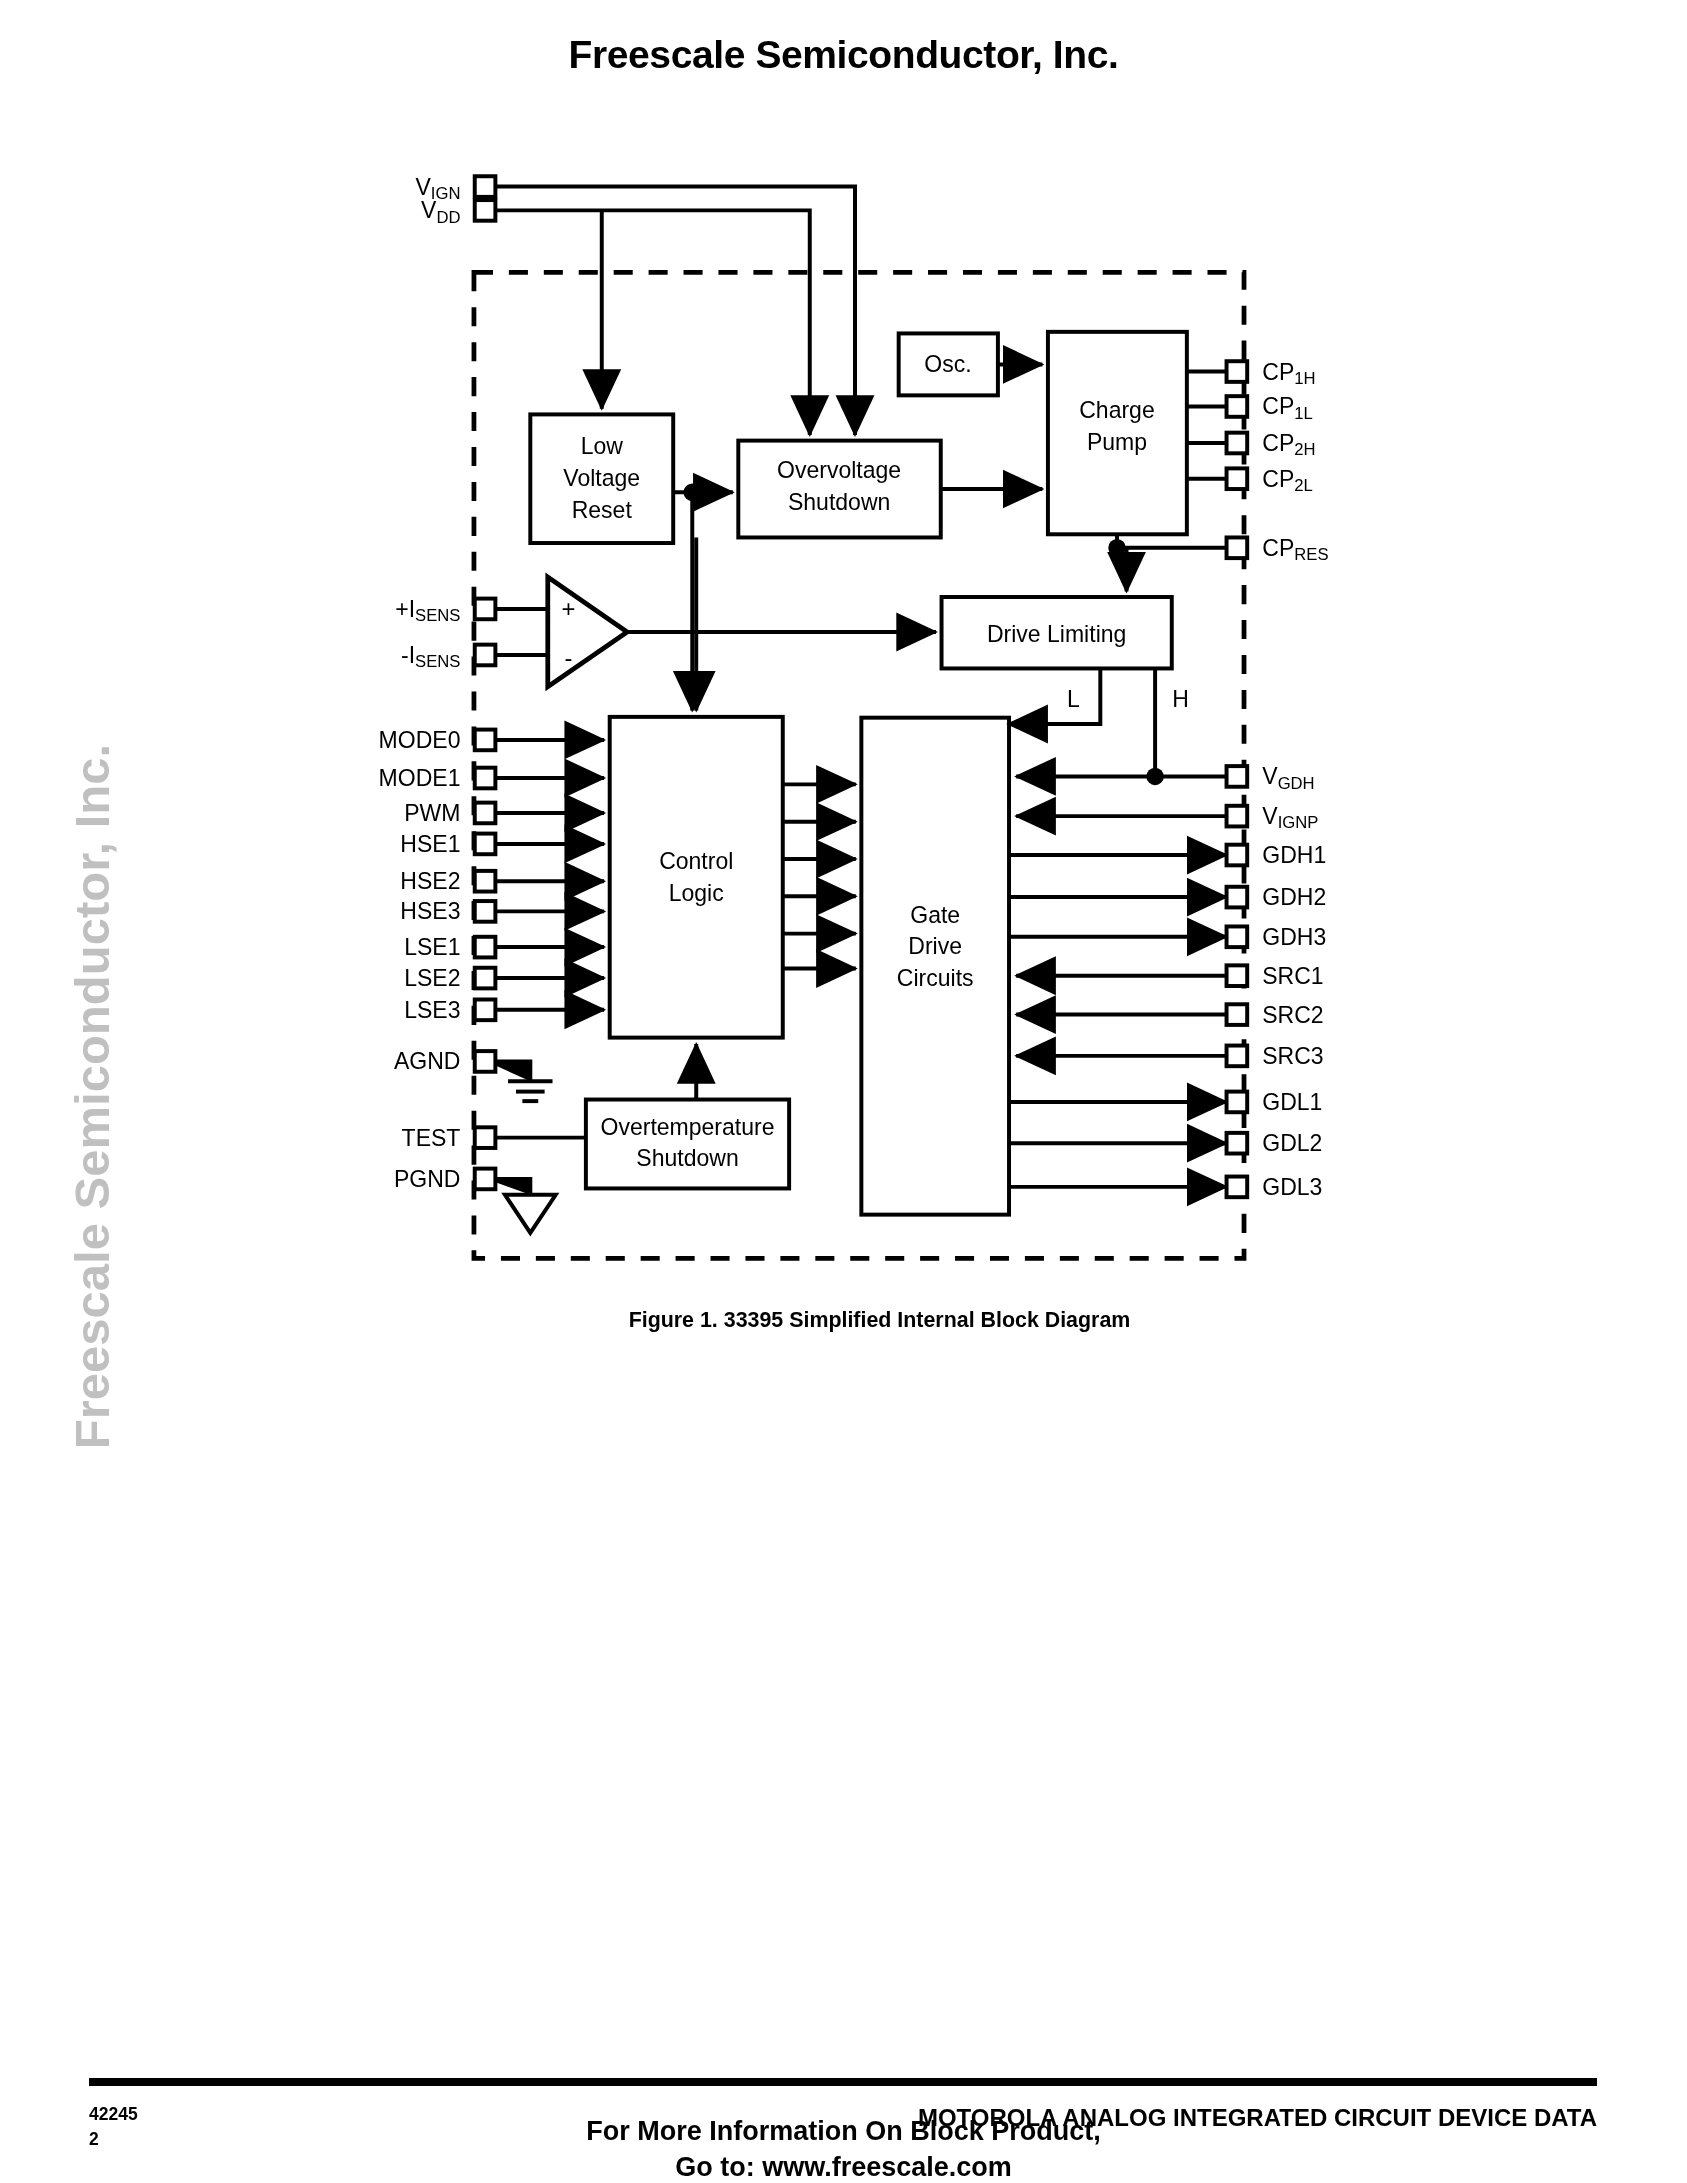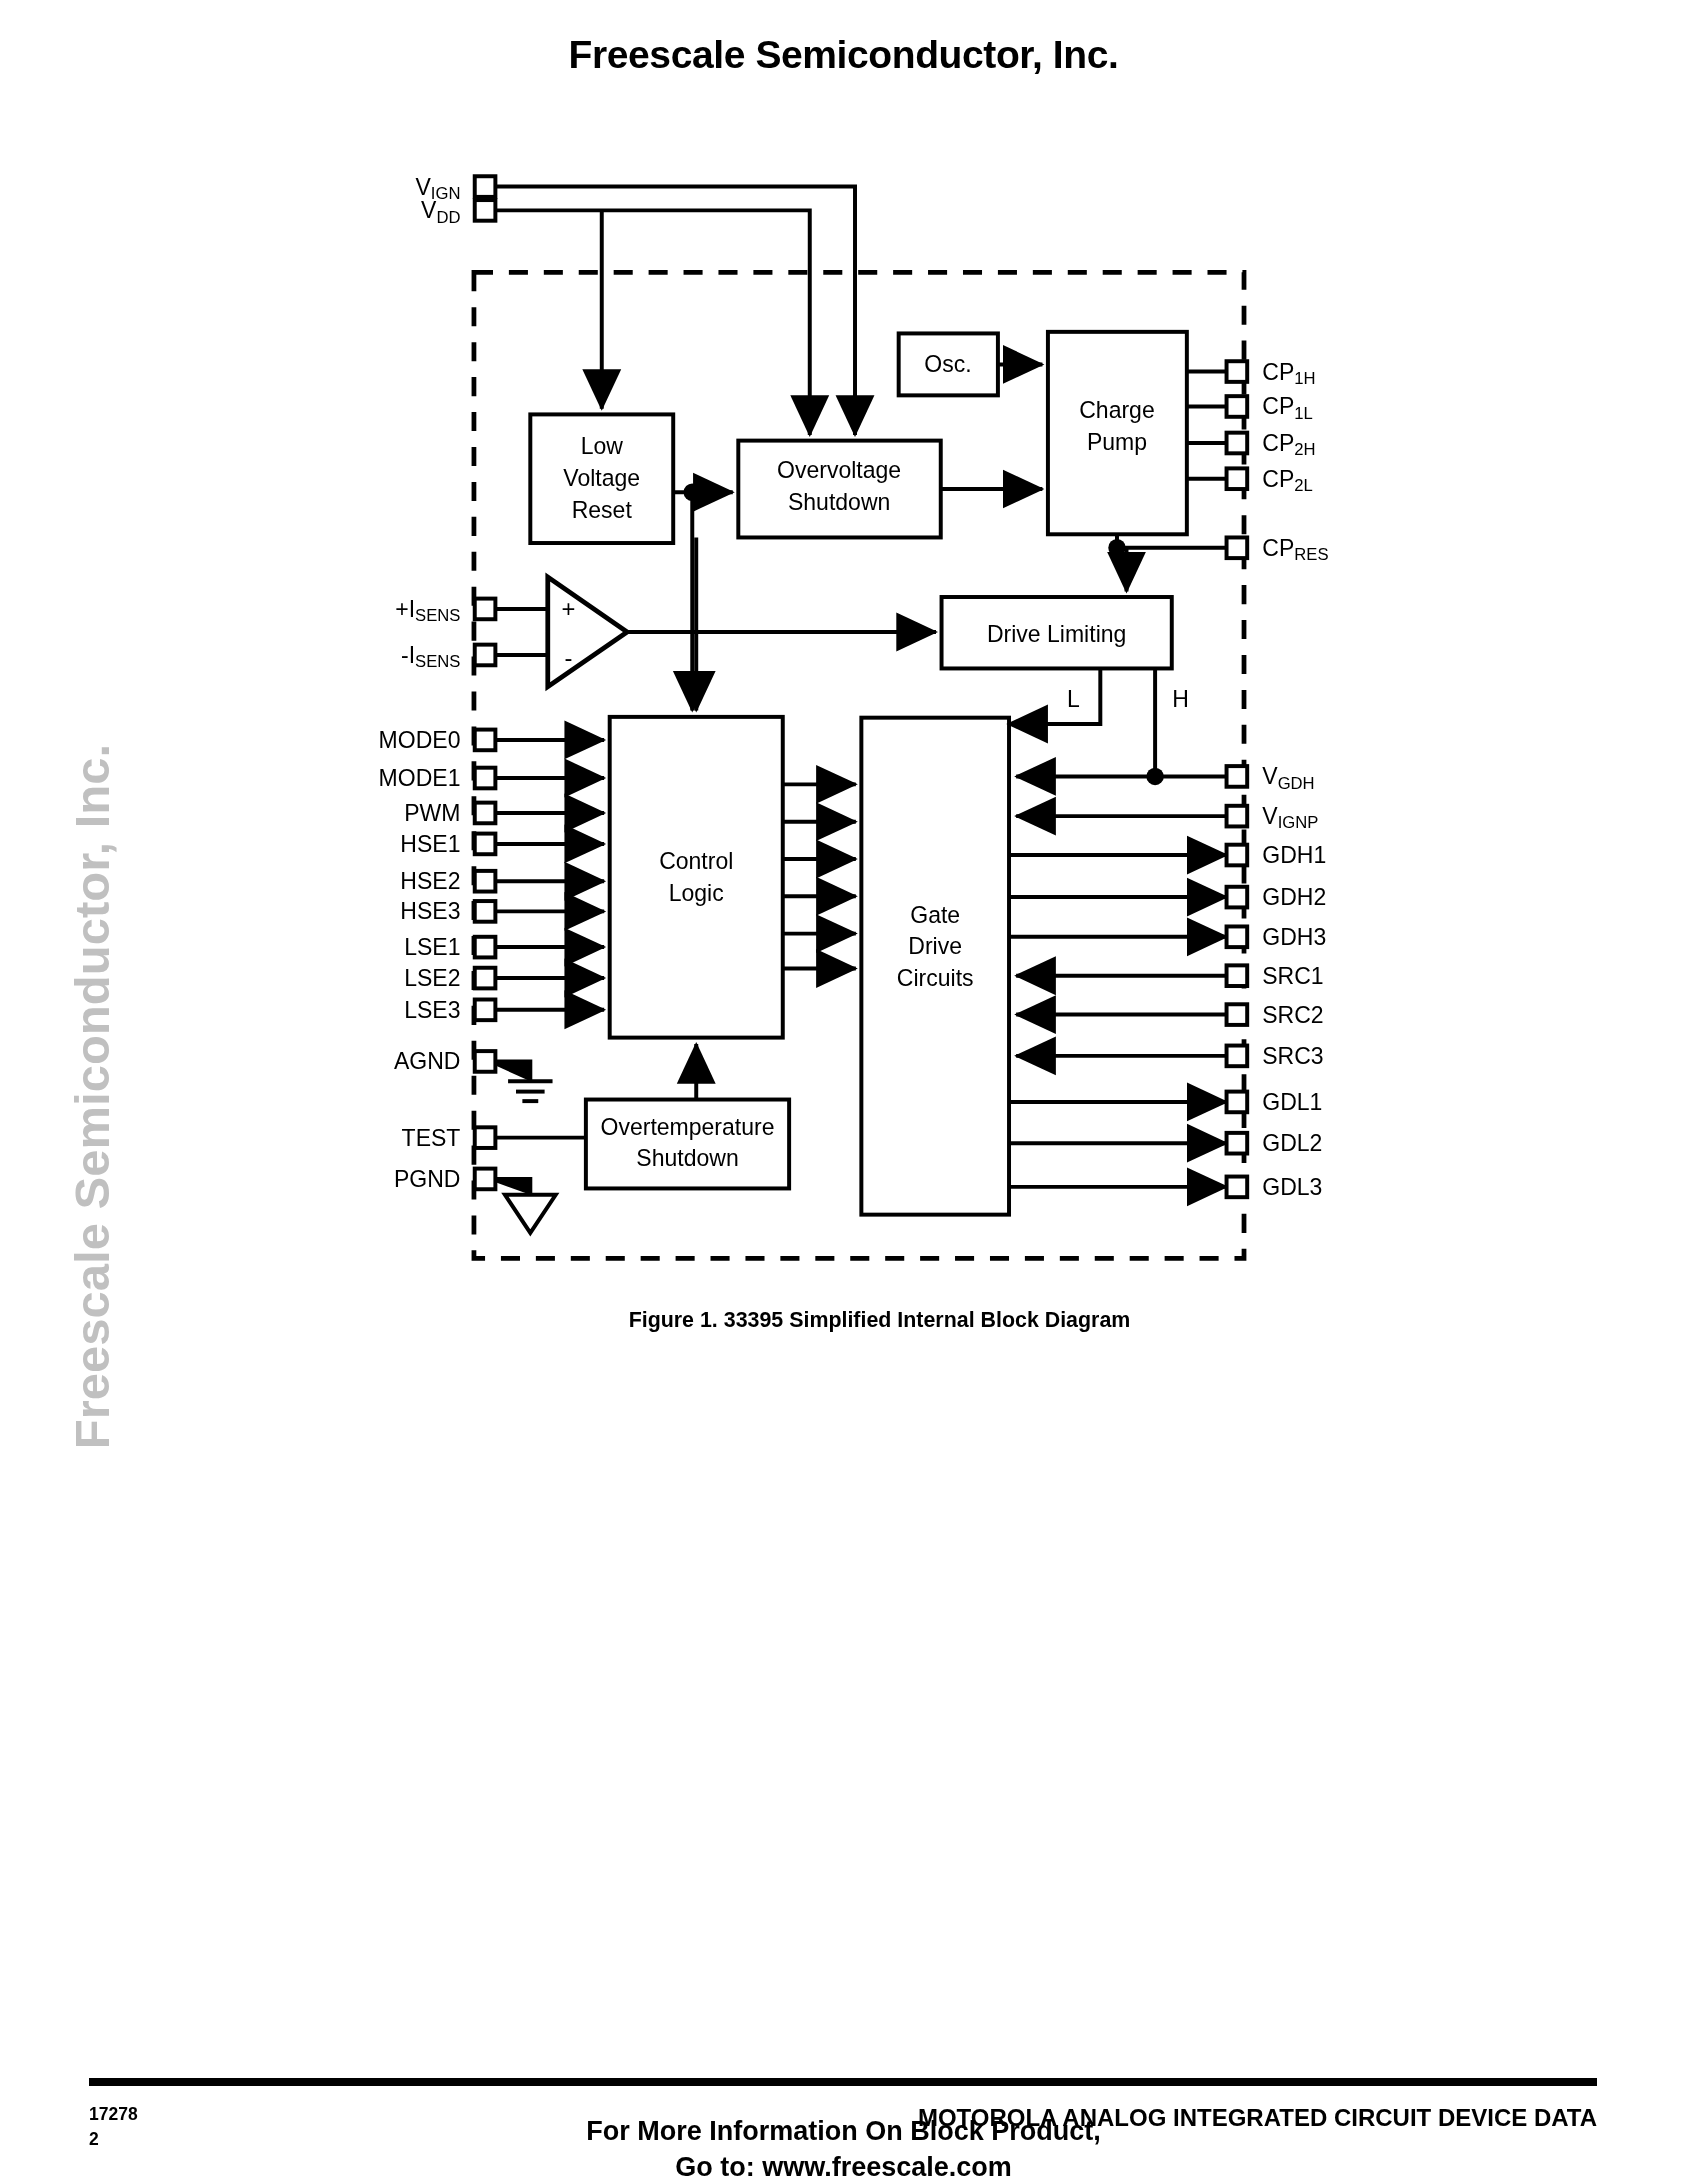--- a/index.html
+++ b/index.html
@@ -536,21 +536,21 @@
     </g>
   </g>
 
 </svg>
 </div>
 
 <div id="figure-caption">Figure 1. 33395 Simplified Internal Block Diagram</div>
 
 <div id="footer-rule"></div>
 <div id="footer-left">
-  <div>17278</div>
+  <div>42245</div>
   <div>2</div>
 </div>
 <div id="footer-right">MOTOROLA ANALOG INTEGRATED CIRCUIT DEVICE DATA</div>
 <div id="footer-center">
   <div>For More Information On Block Product,</div>
   <div class="line2">Go to: www.freescale.com</div>
 </div>
 
 
 </body></html>

